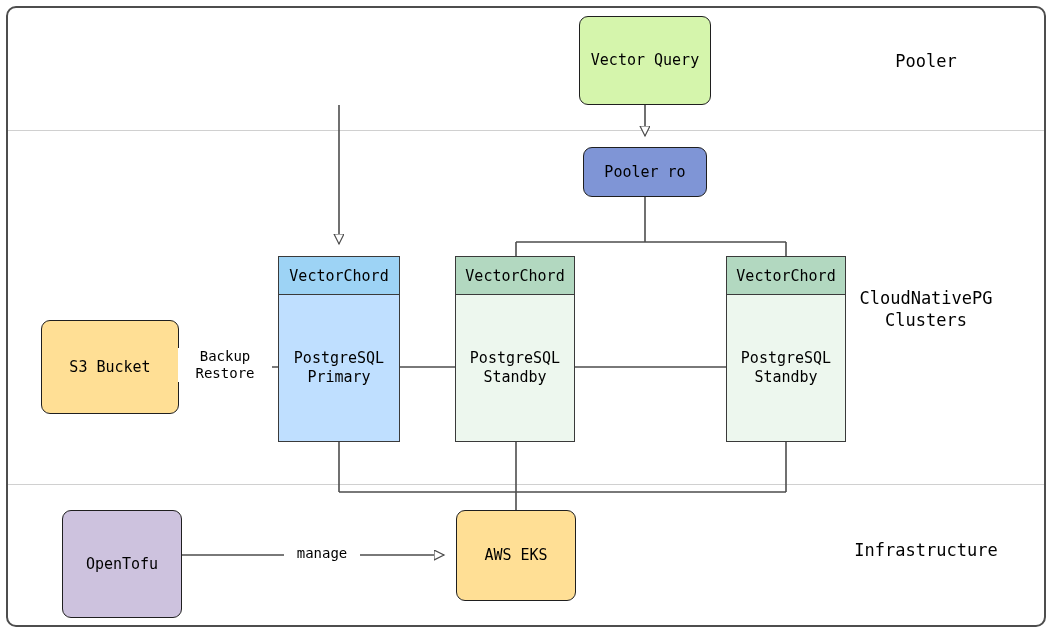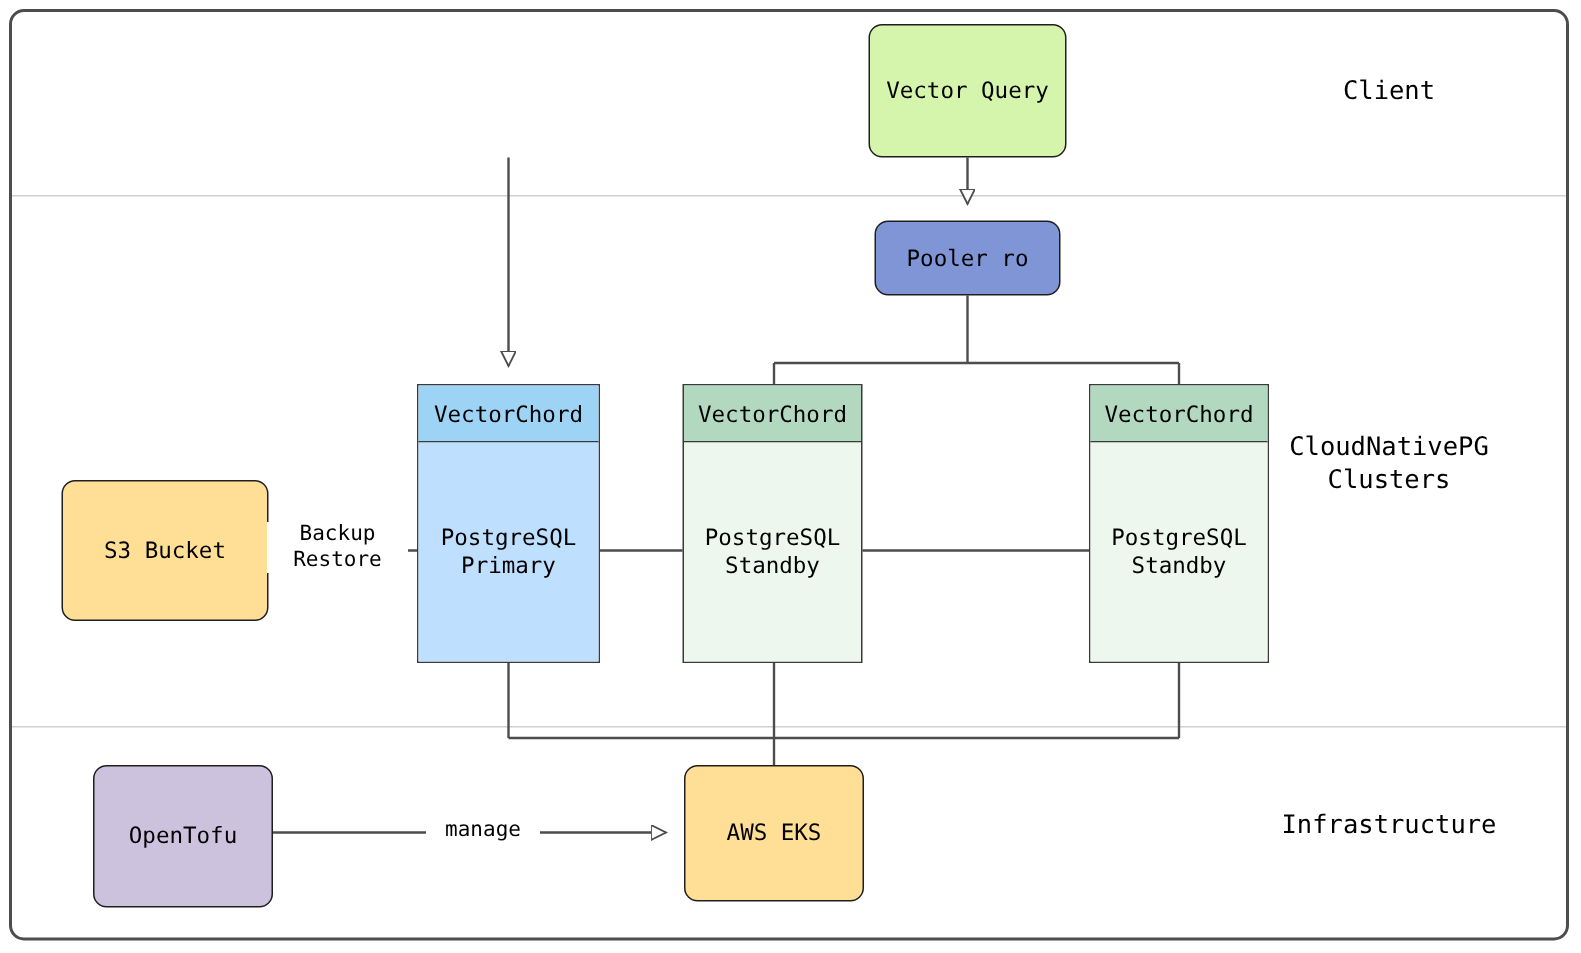--- a/index.html
+++ b/index.html
@@ -108,21 +108,21 @@
 </head>
 <body>
 
 <div id="canvas">
 
   <div class="frame"></div>
 
   <div class="lane-sep" style="top:130px"></div>
   <div class="lane-sep" style="top:484px"></div>
 
-  <div class="lane-label" style="left:826px; top:50px; width:200px;">Client</div>
+  <div class="lane-label" style="left:826px; top:50px; width:200px;">Pooler</div>
   <div class="lane-label" style="left:826px; top:287px; width:200px;">CloudNativePG
 Clusters</div>
   <div class="lane-label" style="left:826px; top:539px; width:200px;">Infrastructure</div>
 
   <svg class="wires" viewBox="0 0 1054 635">
     <defs>
       <marker id="openArrow" markerWidth="12" markerHeight="12" refX="10" refY="5" orient="auto" markerUnits="userSpaceOnUse">
         <path d="M0,0 L10,5 L0,10 z" fill="#ffffff" stroke="#4d4d4d" stroke-width="1.2"></path>
       </marker>
     </defs>
@@ -176,21 +176,21 @@
   <div class="db" style="left:726px; top:256px; width:120px; height:186px;">
     <div class="db-header" style="background:#b2d8c0;">VectorChord</div>
     <div class="db-body" style="background:#edf7ee;">PostgreSQL
 Standby</div>
   </div>
 
   <div class="node rounded" style="left:41px; top:320px; width:138px; height:94px; background:#ffdf95;">
     <span>S3 Bucket</span>
   </div>
 
-  <div class="node rounded" style="left:62px; top:510px; width:120px; height:95px; background:#cdc2de;">
+  <div class="node rounded" style="left:62px; top:510px; width:120px; height:108px; background:#cdc2de;">
     <span>OpenTofu</span>
   </div>
 
   <div class="node rounded" style="left:456px; top:510px; width:120px; height:91px; background:#ffdf95;">
     <span>AWS EKS</span>
   </div>
 
   <div class="edge-label" style="left:178px; top:348px; width:90px;">Backup
 Restore</div>
   <div class="edge-label" style="left:284px; top:545px; width:72px;">manage</div>

